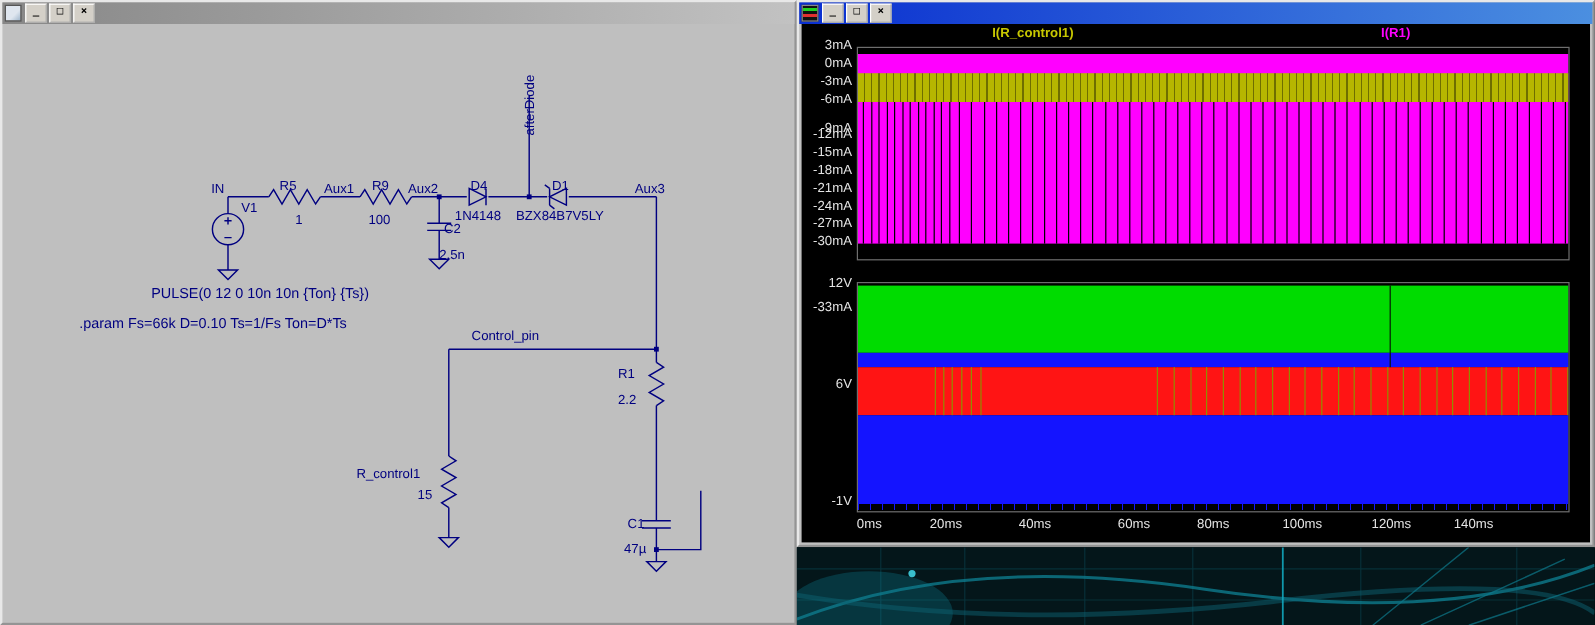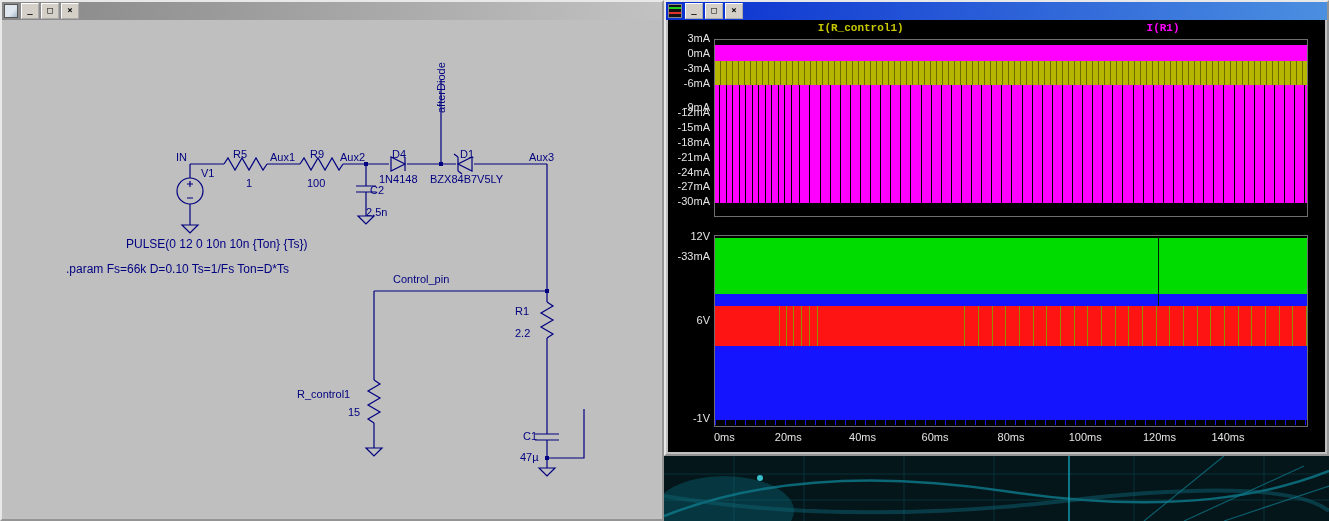--- a/index.html
+++ b/index.html
@@ -24,21 +24,21 @@
   
   .win-raw{left:664px;top:0;width:665px;height:456px;}
   .raw-client{position:absolute;left:2px;top:18px;right:2px;bottom:2px;background:#000;overflow:hidden;}
   .pane{position:absolute;left:46px;width:594px;background:#000;border:1px solid #6e6e6e;box-sizing:border-box;overflow:hidden;}
   #top-pane{top:19px;height:178px;}
   #bot-pane{top:215px;height:192px;}
   .band{position:absolute;left:0;width:100%;}
   .ytick{position:absolute;left:0;width:42px;text-align:right;font-size:11px;color:#e4e4e4;white-space:nowrap;}
   .xtick{position:absolute;top:411px;font-size:11px;color:#e4e4e4;white-space:nowrap;}
   .trlabel{position:absolute;transform:translateX(-50%);font-size:11px;font-weight:bold;white-space:nowrap;}
-  .trrow{position:absolute;left:46px;width:594px;height:15px;font-family:Liberation Mono, monospace;}
+  .trrow{position:absolute;left:46px;width:594px;height:15px;}
   #top-labels{top:2px;} #bot-labels{top:199px;}
   .vline{position:absolute;top:45px;height:118px;width:1px;background:#000;}
   .rtick{position:absolute;top:70px;height:40px;width:1px;background:#8f8f00;}
   .cursorline{position:absolute;top:2px;height:68px;width:1px;background:#051a05;}
   
   .desktop-wp{position:absolute;left:664px;top:456px;width:665px;height:65px;background:#04161a;overflow:hidden;}
 </style>
 </head>
 <body>
 
@@ -278,21 +278,21 @@
         </div>
       <div id="bot-yticks">
           <span class="ytick" style="top: 210px;">12V</span>
           <span class="ytick" style="top: 294px;">6V</span>
           <span class="ytick" style="top: 392px;">-1V</span>
         </div>
       <div id="xticks">
           <span class="xtick" style="left: 46px;">0ms</span>
           <span class="xtick" style="left: 120.25px; transform: translateX(-50%);">20ms</span>
           <span class="xtick" style="left: 194.5px; transform: translateX(-50%);">40ms</span>
-          <span class="xtick" style="left: 267px; transform: translateX(-50%);">60ms</span>
+          <span class="xtick" style="left: 277px; transform: translateX(-50%);">60ms</span>
           <span class="xtick" style="left: 343px; transform: translateX(-50%);">80ms</span>
           <span class="xtick" style="left: 417.25px; transform: translateX(-50%);">100ms</span>
           <span class="xtick" style="left: 491.5px; transform: translateX(-50%);">120ms</span>
           <span class="xtick" style="left: 560px; transform: translateX(-50%);">140ms</span>
         </div>
     </div>
   </div>
 
   <div class="desktop-wp">
     <svg width="665" height="65" viewBox="0 0 665 65">

